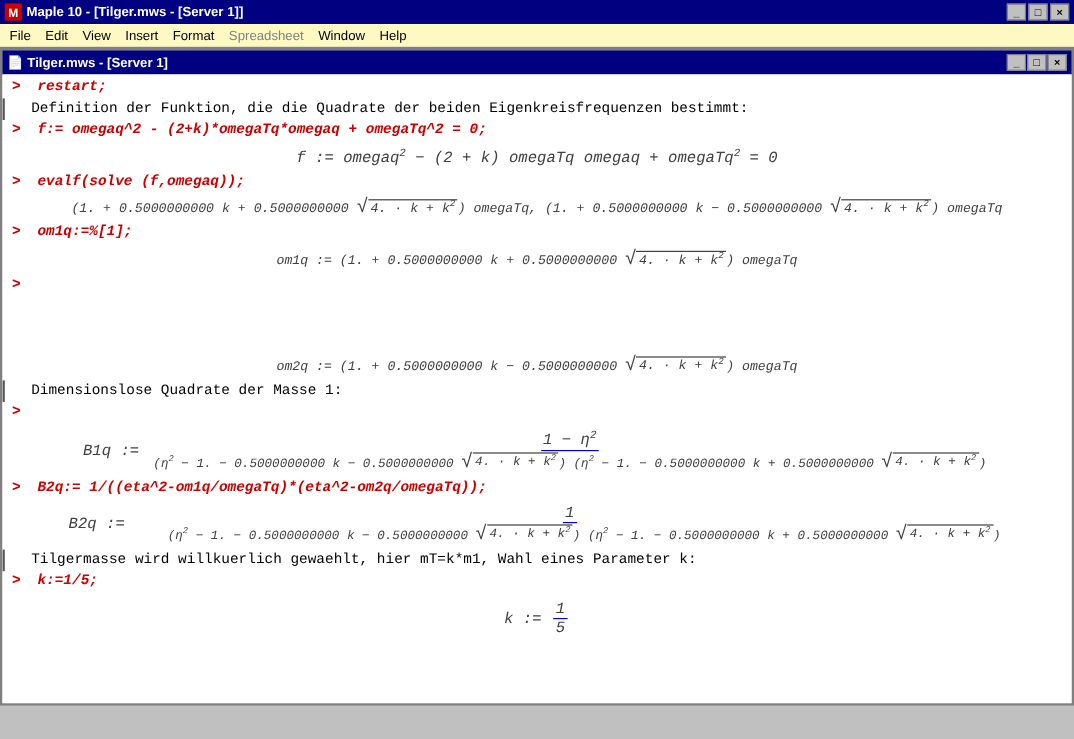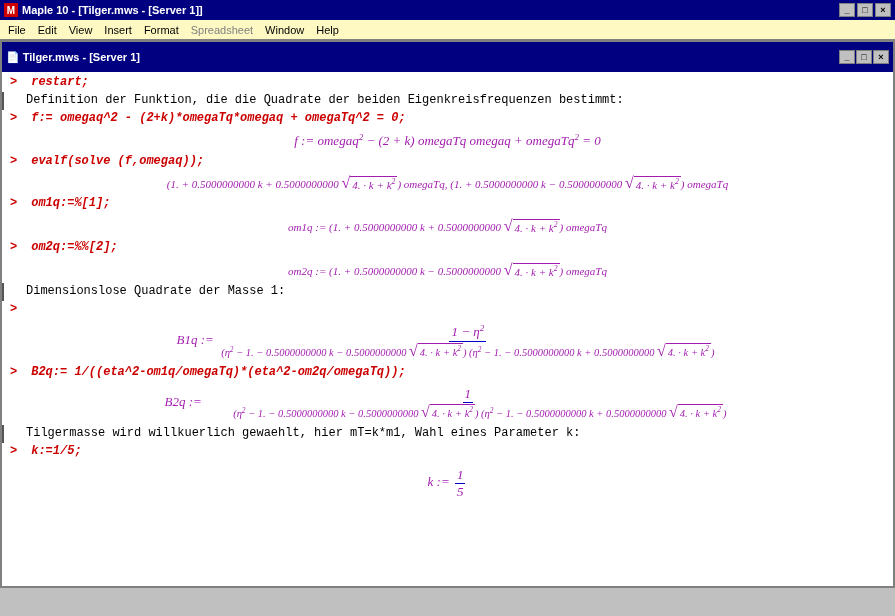--- a/index.html
+++ b/index.html
@@ -85,21 +85,21 @@
       border: 2px solid #808080;
       margin: 0;
       display: flex;
       flex-direction: column;
       height: calc(616px - 20px - 20px - 28px);
     }
 
     .window-title {
       background: #000080;
       color: white;
-      height: 30px;
+      height: 20px;
       display: flex;
       align-items: center;
       justify-content: space-between;
       padding: 0 4px;
       font-family: Arial, sans-serif;
       font-size: 11px;
       font-weight: bold;
     }
     .window-title-buttons {
       display: flex;
@@ -147,23 +147,23 @@
       color: #000;
       font-family: 'Courier New', monospace;
       font-size: 12px;
       padding-left: 18px;
       flex: 1;
     }
 
     .output-area {
       text-align: center;
       padding: 4px 20px;
-      font-family: Liberation Serif, serif;
+      font-family: Liberation Mono, monospace;
       font-style: italic;
-      color: #a21caf;
+      color: #404040;
       font-size: 13px;
       width: 100%;
     }
 
     
     .content::-webkit-scrollbar {
       width: 16px;
     }
     .content::-webkit-scrollbar-track {
       background: #d4d0c8;
@@ -310,24 +310,23 @@
       <span>
         <i>om1q</i> := (1. + 0.5000000000 <i>k</i> + 0.5000000000 <span class="sqrt-wrapper">
             <span class="sqrt-symbol">√</span>
             <span class="sqrt-content">4. · <i>k</i> + <i>k</i><sup>2</sup></span>
           </span>) <i>omegaTq</i>
       </span>
     </div>
 
     <div class="line input-line">
       <span class="prompt">&gt;</span>
-      <span class="input-text">&nbsp;om2q:=%%[2];</span>
-    </div>
-
-    <div class="output-area" style="font-size:11px;">
+    </div>
+
+    <div class="output-area" style="font-size:11px;margin-top:44px;">
       <span>
         <i>om2q</i> := (1. + 0.5000000000 <i>k</i> − 0.5000000000 <span class="sqrt-wrapper">
             <span class="sqrt-symbol">√</span>
             <span class="sqrt-content">4. · <i>k</i> + <i>k</i><sup>2</sup></span>
           </span>) <i>omegaTq</i>
       </span>
     </div>
 
     <div class="bordered-left">
       <div class="line">

